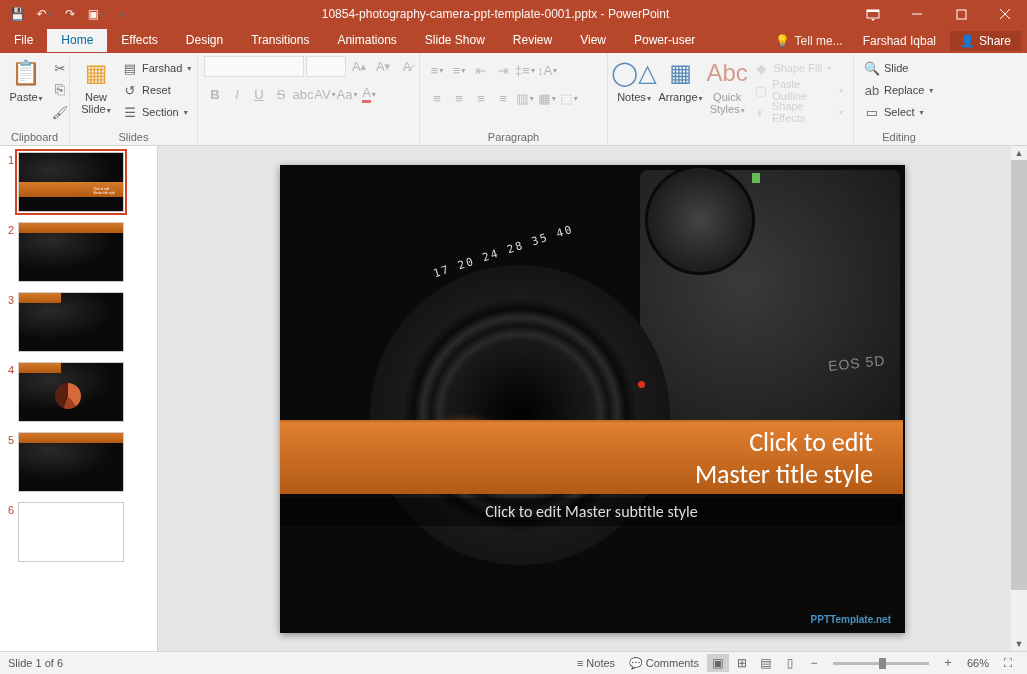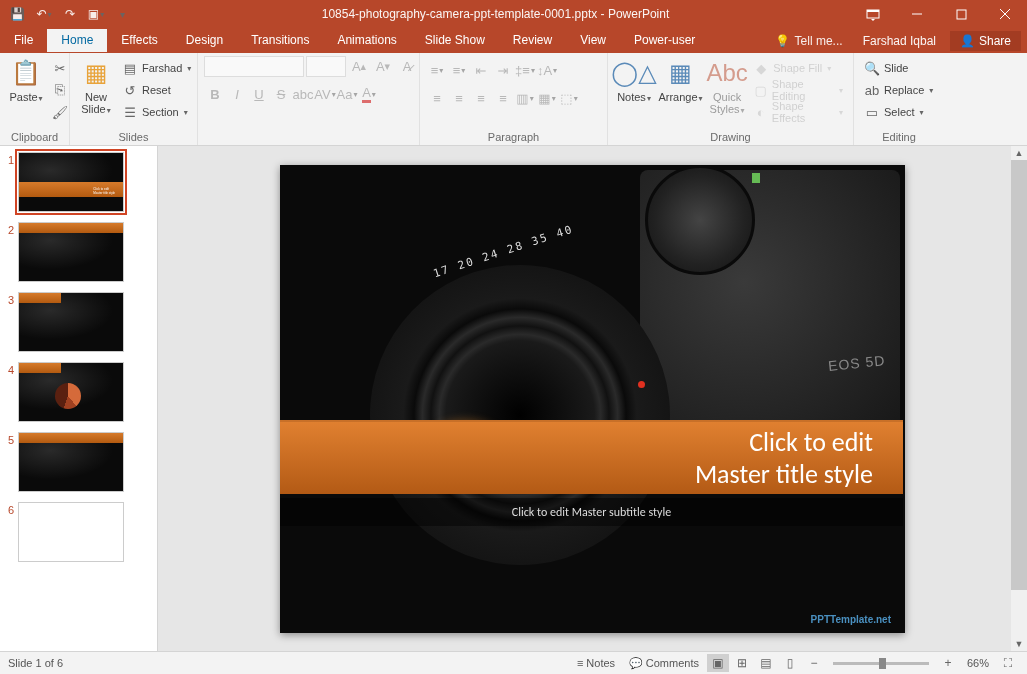--- a/index.html
+++ b/index.html
@@ -68,21 +68,21 @@
 .lens-nums{position:absolute;left:150px;top:80px;color:#ddd;font-size:11px;font-family:monospace;transform:rotate(-18deg);letter-spacing:2px}
 .lens-glow{position:absolute;left:145px;top:250px;width:80px;height:40px;background:radial-gradient(ellipse,rgba(255,150,40,.7),transparent 70%);filter:blur(3px)}
 .eos{position:absolute;right:20px;top:190px;color:#888;font-size:14px;font-family:Arial;letter-spacing:1px;transform:rotate(-6deg)}
 .green-dot{position:absolute;right:145px;top:8px;width:8px;height:10px;background:#6b5}
 .red-dot{position:absolute;left:358px;top:216px;width:7px;height:7px;background:#e03020;border-radius:50%}
 
 .title-band{position:absolute;left:0;right:2px;top:255px;height:74px;background:linear-gradient(#e08030,#b35a15);border-top:2px solid #c87028;display:flex;flex-direction:column;justify-content:center;align-items:flex-end;padding-right:30px}
 .title-band .t1{color:#fff;font-size:26px;font-family:Calibri,sans-serif}
 .title-band .t2{color:#fff;font-size:26px;font-family:Calibri,sans-serif}
 .sub-band{position:absolute;left:0;right:2px;top:333px;height:28px;background:rgba(0,0,0,.45);display:flex;align-items:center;justify-content:center}
-.sub-band span{color:#ddd;font-size:12px;font-family:Calibri,sans-serif}
+.sub-band span{color:#ddd;font-size:16px;font-family:Calibri,sans-serif}
 .watermark{position:absolute;right:14px;bottom:8px;color:#4a90c0;font-size:10px;font-weight:bold}
 
 .statusbar{height:23px;background:#f3f3f3;border-top:1px solid #d4d4d4;display:flex;align-items:center;font-size:11px;color:#555;padding:0 8px}
 .sb-left{flex:1;display:flex;gap:12px;align-items:flex-end}
 .sb-right{display:flex;gap:2px;align-items:center}
 .sb-btn{padding:2px 6px;cursor:pointer;display:flex;align-items:center;gap:3px}
 .view-btn{width:22px;height:18px;display:flex;align-items:center;justify-content:center;cursor:pointer;font-size:12px;color:#666}
 .view-btn.active{background:#d0d0d0}
 .zoom-slider{width:96px;height:3px;background:#bbb;margin:0 6px;position:relative;cursor:pointer}
 .zoom-thumb{position:absolute;left:48%;top:-4px;width:7px;height:11px;background:#888}
@@ -270,31 +270,30 @@
 Styles</span><span class="dd">▾</span></div>
       </div>
       <div class="small-btns" style="margin-top:2px;opacity:.5">
         <div class="sm-btn disabled">
             <span class="ic">◆</span>
             <span>Shape Fill</span>
             <span class="dd">▾</span>
           </div>
         <div class="sm-btn disabled">
             <span class="ic">▢</span>
-            <span>Shape Editing</span>
+            <span>Paste Outline</span>
             <span class="dd">▾</span>
           </div>
         <div class="sm-btn disabled">
             <span class="ic">◐</span>
             <span>Shape Effects</span>
             <span class="dd">▾</span>
           </div>
       </div>
     </div>
-    <div class="rgroup-label">Drawing</div>
   </div>
 
   <div class="rgroup" style="width:90px;border-right:none">
     <div class="rgroup-body">
       <div class="small-btns" style="margin-top:2px">
         <div class="sm-btn">
             <span class="ic">🔍</span>
             <span>Slide</span>
           </div>
         <div class="sm-btn">

